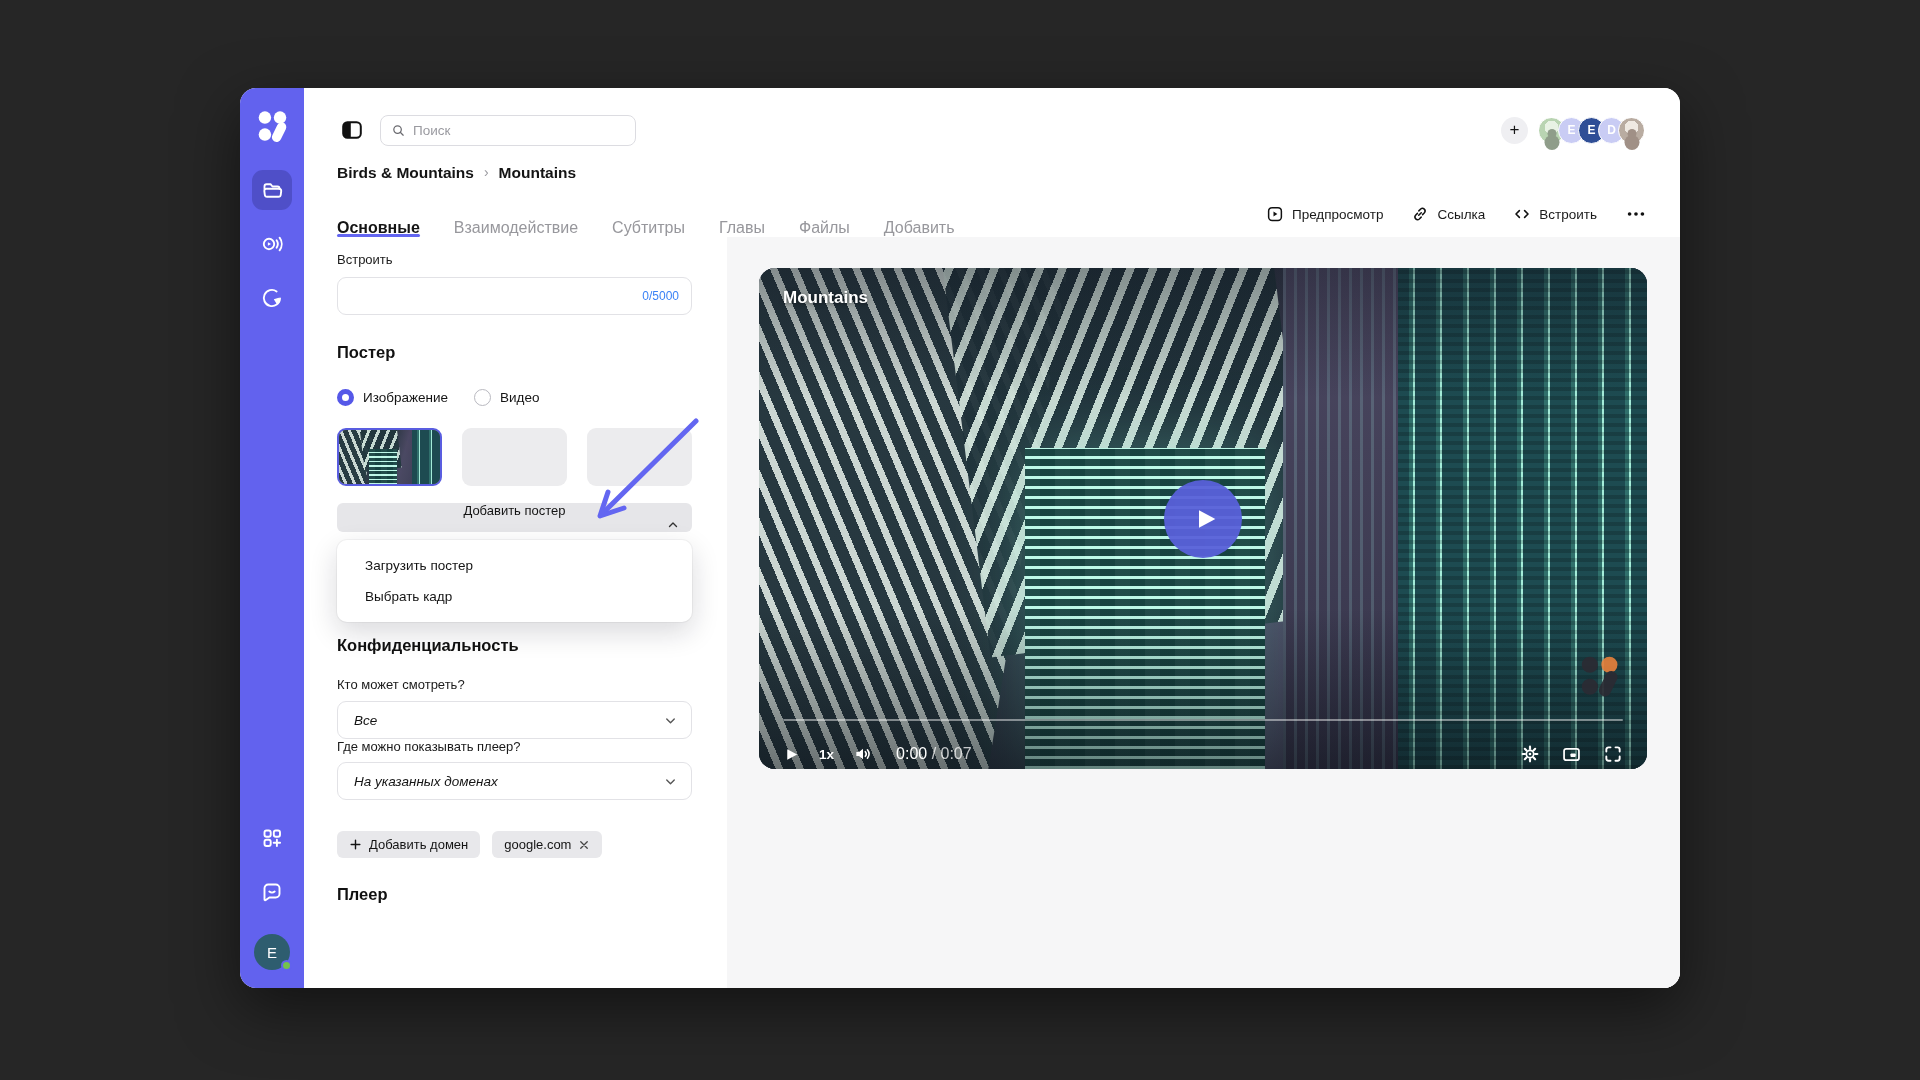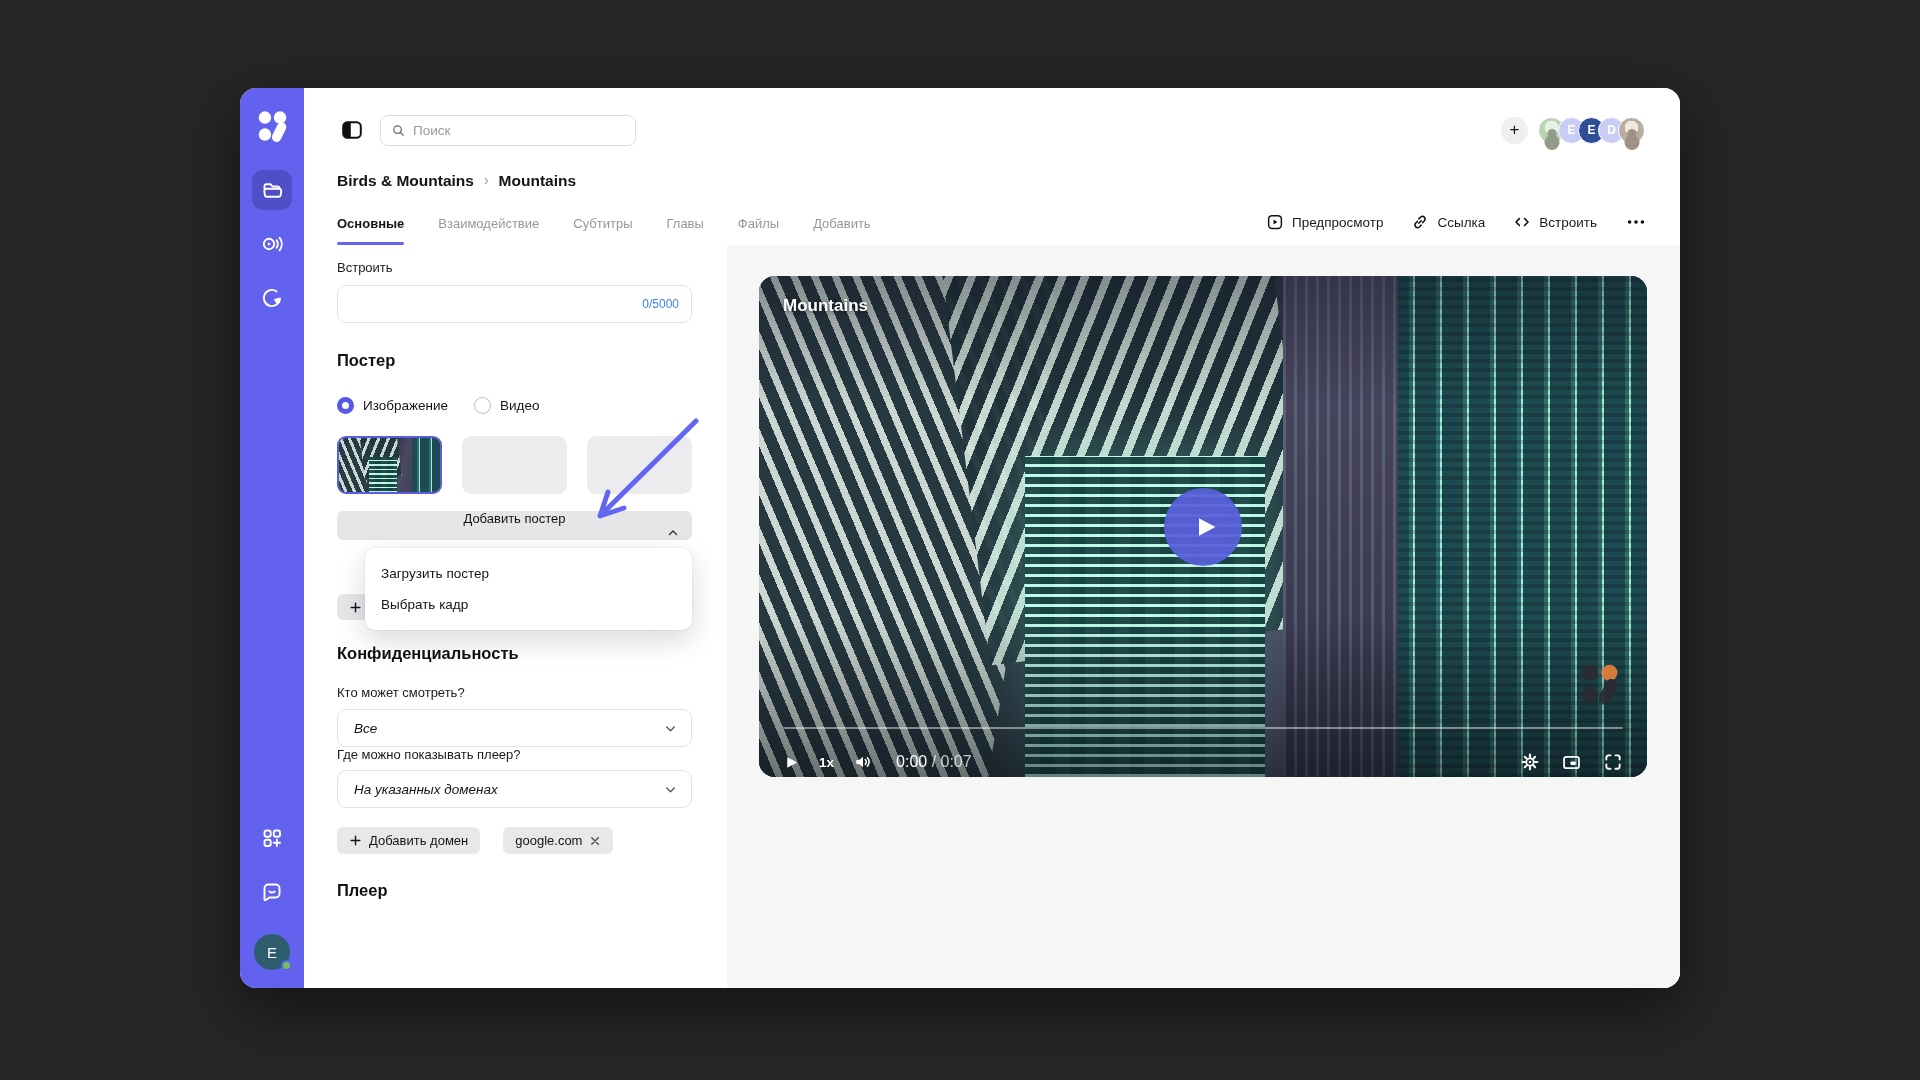--- a/index.html
+++ b/index.html
@@ -77,26 +77,26 @@
   .av-photo-warm { background:radial-gradient(circle at 50% 38%, #efe9e2 0 34%, #b9aca1 35% 100%); }
   .av-photo-green::after,.av-photo-warm::after{
     content:""; position:absolute; left:50%; top:46%; transform:translateX(-50%);
     width:9px; height:9px; border-radius:50%; background:#8f9d8a;
     box-shadow:0 9px 0 3px #8f9d8a;
   }
   .av-photo-warm::after{ background:#a09086; box-shadow:0 9px 0 3px #a09086; }
 
   
   .page-head { padding:0 33px; }
-  .breadcrumb { margin-top:26px; font-size:15.5px; font-weight:bold; display:flex; align-items:flex-start; gap:10px; }
+  .breadcrumb { margin-top:18px; font-size:15.5px; font-weight:bold; display:flex; align-items:flex-start; gap:10px; }
   .breadcrumb .sep { color:#9A9AA0; font-weight:normal; font-size:14px; }
   .breadcrumb .parent { cursor:pointer; }
   .tabs-row { margin-top:21px; display:flex; align-items:flex-end; }
   .tabs { display:flex; gap:34px; }
-  .tab { font-size:13px; color:#97979C; padding-bottom:14px; cursor:pointer; position:relative; }
+  .tab { font-size:16px; color:#97979C; cursor:pointer; position:relative; }
   .tab.active { color:#141414; font-weight:bold; }
   .tab.active::after {
     content:""; position:absolute; left:0; right:0; bottom:0; height:3px;
     border-radius:2px; background:#6366F1;
   }
   .head-actions { margin-left:auto; display:flex; align-items:center; gap:28px; padding-bottom:12px; }
   .h-action { display:flex; align-items:center; gap:8px; font-size:13.5px; color:#1a1a1a; background:none; border:none; cursor:pointer; font-family:inherit; }
   .h-action svg { width:18px; height:18px; }
   .more-btn { background:none; border:none; cursor:pointer; display:flex; align-items:center; }
 
@@ -126,38 +126,37 @@
   .poster-dd { position:relative; margin-top:17px; }
   .dd-btn {
     width:100%; height:29px; background:#E6E6E9; border:none; border-radius:6px;
     display:flex; align-items:center; padding:0 12px; font-size:13px; font-family:inherit;
     color:#141414; cursor:pointer;flex-direction:column;
   }
   .dd-btn svg { margin-left:auto; }
   .dd-menu {
     position:absolute; left:0; right:0; top:37px; z-index:30; background:#fff;
     border-radius:10px; box-shadow:0 10px 28px rgba(20,20,40,.16), 0 0 0 1px rgba(0,0,0,.04);
-    padding:10px 0;
-    margin-left:28px;
+    padding:10px 12px;
   }
   .dd-item { height:31px; line-height:31px; padding:0 16px; font-size:13.5px; cursor:pointer; }
 
   .tag-pill {
     margin-top:54px; display:inline-flex; align-items:center; gap:7px;
     height:26px; background:#E6E6E9; border:none; border-radius:6px; padding:0 12px;
     font-size:13px; font-family:inherit; color:#141414; cursor:pointer; position:relative; z-index:1;
   }
 
   .select {
     margin-top:9px; height:38px; border:1px solid #E2E2E6; border-radius:9px;
     display:flex; align-items:center; padding:0 13px 0 16px; font-size:13.5px;
     background:#fff; cursor:pointer;font-style:italic;
   }
   .select svg { margin-left:auto; }
-  .pill-row { margin-top:19px; display:flex; gap:23px; }
+  .pill-row { margin-top:31px; display:flex; gap:12px; }
   .pill {
     display:inline-flex; align-items:center; gap:7px; height:27px;
     background:#E8E8EB; border:none; border-radius:6px; padding:0 12px;
     font-size:13px; font-family:inherit; color:#141414; cursor:pointer;
   }
   .pill .x { display:flex; cursor:pointer; }
 
   
   .annotation { position:absolute; left:0; top:0; width:1440px; height:900px; pointer-events:none; z-index:60; }
 

